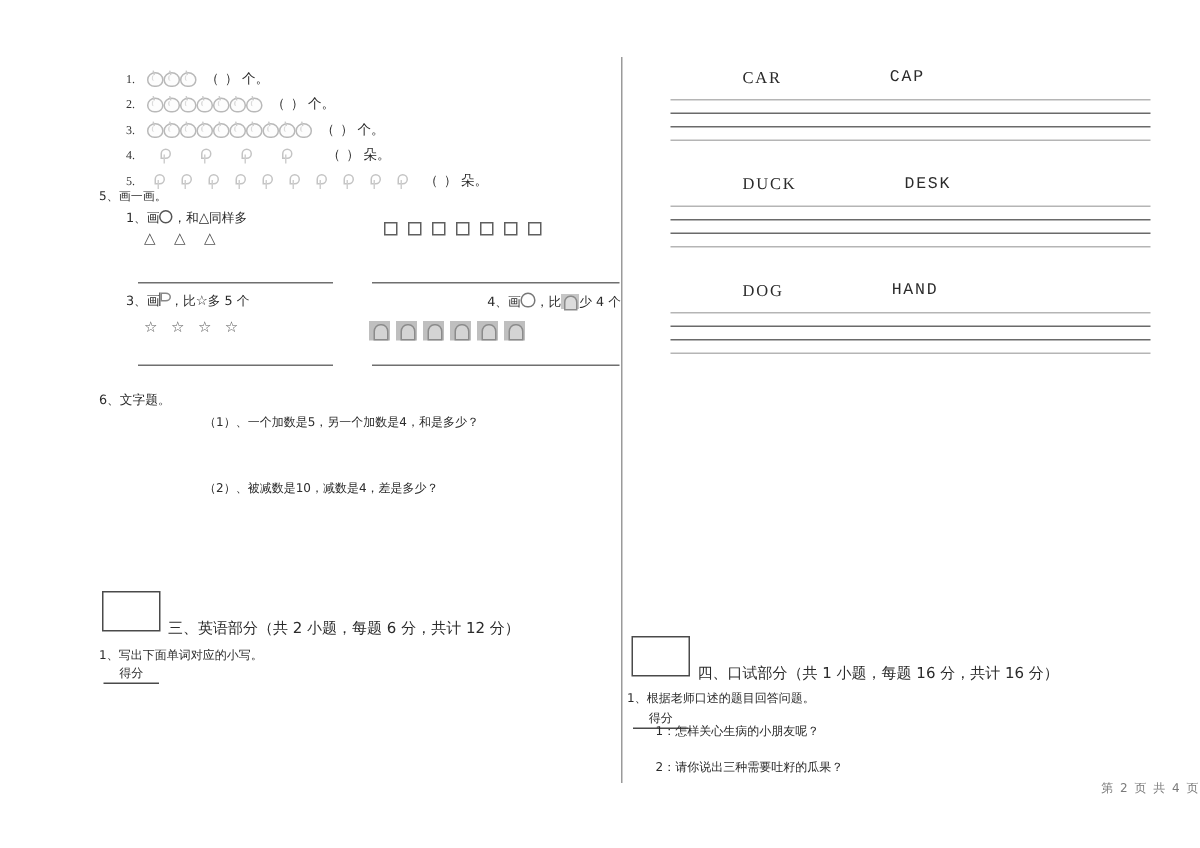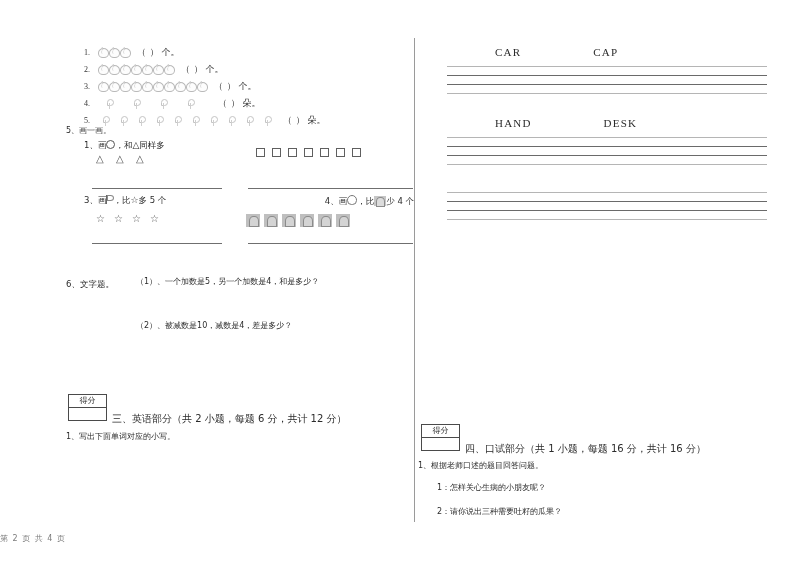--- a/index.html
+++ b/index.html
@@ -98,33 +98,34 @@
   .g-sq{display:inline-block;width:6px;height:6px;border:1px solid #555;vertical-align:0px;}
   .g-star{display:inline-block;font-size:9px;}
   .g-flag{display:inline-block;width:7px;height:9px;position:relative;vertical-align:-1px;}
   .g-flag:before{content:"";position:absolute;left:0;top:0;width:1px;height:9px;background:#666;}
   .g-flag:after{content:"";position:absolute;left:1px;top:0px;width:5px;height:4px;border:1px solid #888;border-radius:0 50% 50% 0;}
   .g-apple{display:inline-block;width:8px;height:8px;border:1px solid #777;border-radius:50% 50% 45% 45%;vertical-align:-1px;}
   .g-house{display:inline-block;width:12px;height:10px;background:#c6c6c6;vertical-align:-2px;position:relative;}
   .g-house:before{content:"";position:absolute;left:2px;top:1px;width:7px;height:8px;border:1px solid #8b8b8b;border-radius:45% 45% 0 0;background:#dcdcdc;}
 
   
-  .word-title{position:absolute;left:66px;top:279px;font-size:8.5px;}
+  .word-title{position:absolute;left:66px;top:261px;font-size:8.5px;}
   .word-q{position:absolute;left:100px;font-size:8px;margin-left:36px;}
   .wq1{top:276px;}
   .wq2{top:320px;}
 
   
   .scorebox{
     position:absolute;width:37px;height:25px;border:1px solid #4a4a4a;background:#fff;
   }
   .scorebox .sb-top{
     height:12px;border-bottom:1px solid #4a4a4a;
     font-size:8px;text-align:center;line-height:12px;
     font-family:"DejaVu Sans","Liberation Sans",sans-serif;
+    margin-top:48px;
   }
   .sec-head{
     position:absolute;font-size:10px;font-weight:normal;
     font-family:"DejaVu Sans","Liberation Sans",sans-serif;
     white-space:nowrap;
   }
 
   .sec3-box{left:68px;top:394px;}
   .sec3-head{left:112px;top:412px;}
   .q-en-1{position:absolute;left:66px;top:431px;font-size:8px;}
@@ -136,31 +137,31 @@
   .q-or-s2{position:absolute;left:437px;top:506px;font-size:8px;}
 
   
   .wordgroup{position:absolute;left:32px;width:320px;}
   .wg-1{top:46px;}
   .wg-2{top:117px;}
   .wg-3{top:188px;}
   .wordrow{display:flex;height:16px;}
   .word{font-size:11px;letter-spacing:1.2px;font-family:"Liberation Serif",serif;}
   .w-a{margin-left:48px;}
-  .w-b{margin-left:72px;}
+  .w-b{margin-left:72px;font-family:Liberation Mono, monospace;}
   .fourline{margin-top:4px;width:320px;}
   .fourline div{width:100%;}
   .l-light{height:1px;background:#b5b5b5;margin-bottom:8px;}
   .l-dark{height:1px;background:#6a6a6a;margin-bottom:8px;}
   .l-dark2{height:1px;background:#6a6a6a;margin-bottom:8px;}
   .l-light2{height:1px;background:#b5b5b5;}
 
   
   .footer{
-    position:absolute;left:0;top:533px;width:800px;text-align:left;
+    position:absolute;left:0;top:520px;width:800px;text-align:right;
     font-size:8px;color:#7a7a7a;letter-spacing:1px;
   }
 </style>
 </head>
 <body>
 
 <div class="page">
 
   <div class="divider"></div>
 
@@ -325,32 +326,36 @@
       <div class="fourline">
         <div class="l-light"></div>
         <div class="l-dark"></div>
         <div class="l-dark2"></div>
         <div class="l-light2"></div>
       </div>
     </div>
 
     <div class="wordgroup wg-2">
       <div class="wordrow">
-        <span class="word w-a">HAND</span>
+        <span class="word w-a">DUCK</span>
         <span class="word w-b">DESK</span>
       </div>
       <div class="fourline">
         <div class="l-light"></div>
         <div class="l-dark"></div>
         <div class="l-dark2"></div>
         <div class="l-light2"></div>
       </div>
     </div>
 
     <div class="wordgroup wg-3">
+      <div class="wordrow">
+        <span class="word w-a">DOG</span>
+        <span class="word w-b">HAND</span>
+      </div>
       <div class="fourline">
         <div class="l-light"></div>
         <div class="l-dark"></div>
         <div class="l-dark2"></div>
         <div class="l-light2"></div>
       </div>
     </div>
 
   </div>
 

